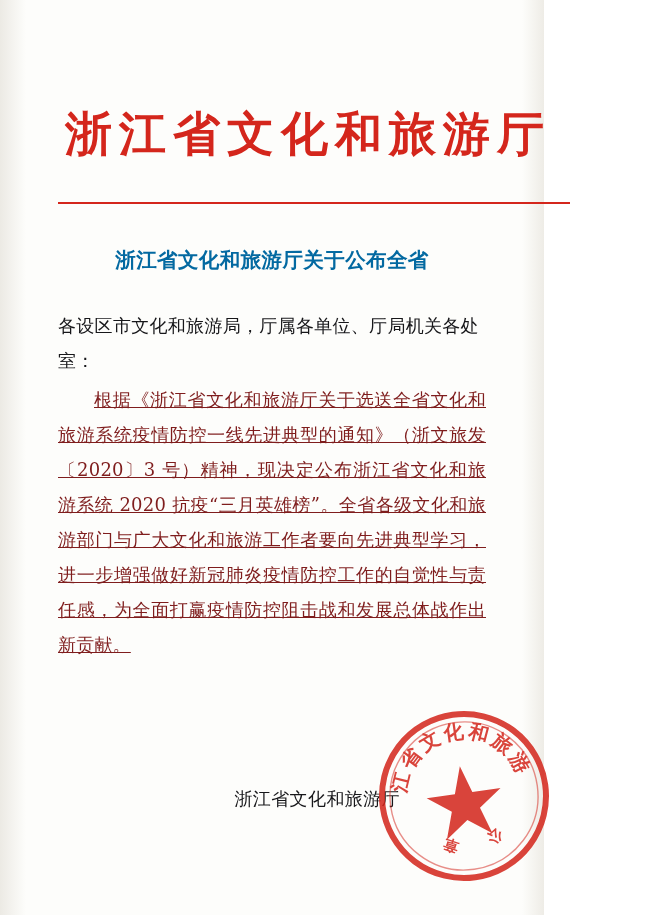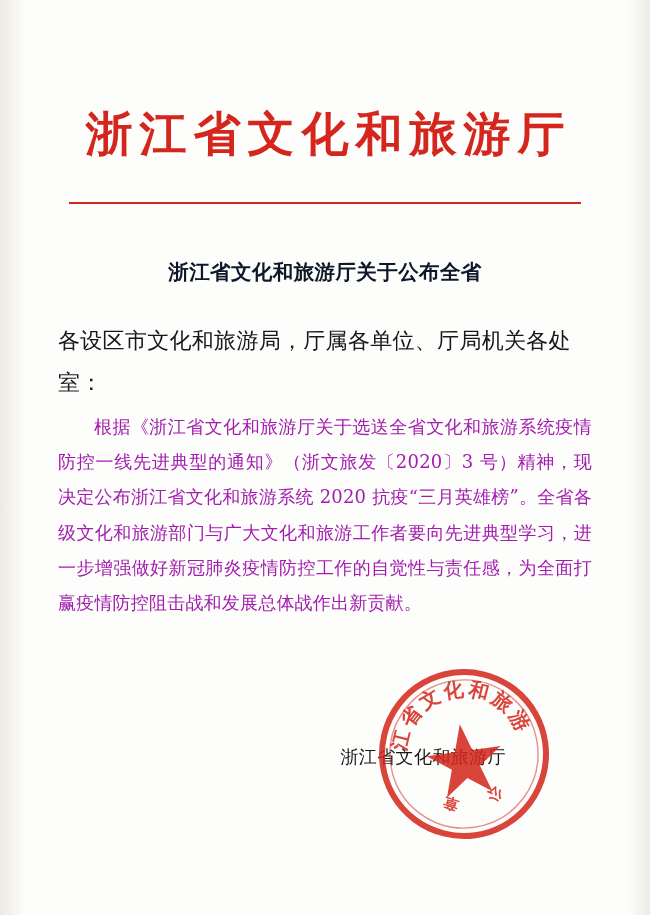--- a/index.html
+++ b/index.html
@@ -9,21 +9,21 @@
   body {
     width: 650px;
     height: 915px;
     background: #ffffff;
     font-family: "DejaVu Serif", "Liberation Serif", serif;
     overflow: hidden;
   }
 
   .page {
     position: relative;
-    width: 650px;
+    width: 544px;
     height: 915px;
     background: #fdfdfb;
     box-sizing: border-box;
   }
 
   
   .page::before {
     content: "";
     position: absolute;
     left: 0; top: 0; bottom: 0;
@@ -63,49 +63,50 @@
   }
   .letterhead-rule {
     margin: 42px auto 0 auto;
     width: 512px;
     height: 2px;
     background: #d4261c;
   }
 
   
   .doc-title {
-    margin-top: 52px;
+    margin-top: 40px;
     text-align: center;
     font-weight: bold;
     font-size: 20.5px;
     line-height: 1.65;
-    color: #0f172a;
+    color: #0369a1;
     letter-spacing: 0.4px;
   }
   .doc-title .line {
     white-space: nowrap;
   }
 
   
   .recipient {
     margin-top: 30px;
-    font-size: 22px;
+    font-size: 18px;
     line-height: 1.95;
     color: #17171a;
     letter-spacing: 0.3px;
   }
   .para {
     margin-top: 4px;
     font-size: 18px;
     line-height: 1.95;
-    color: #a21caf;
+    color: #7f1d1d;
     text-align: justify;
     text-justify: inter-ideograph;
     text-indent: 36px;
     letter-spacing: 0.2px;
+    text-decoration: underline;
   }
 
   .attachment {
     margin-top: 34px;
     font-size: 18px;
     line-height: 1.95;
     color: #17171a;
     text-indent: 36px;
     letter-spacing: 0.2px;
   }

